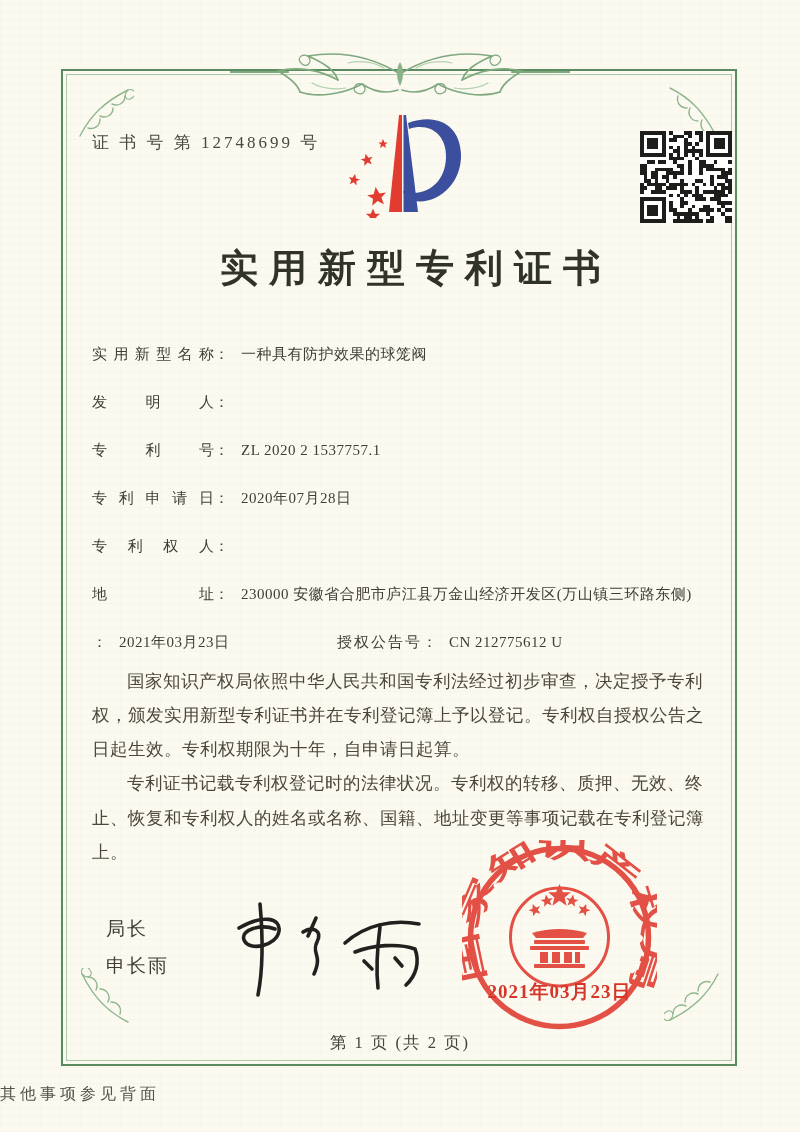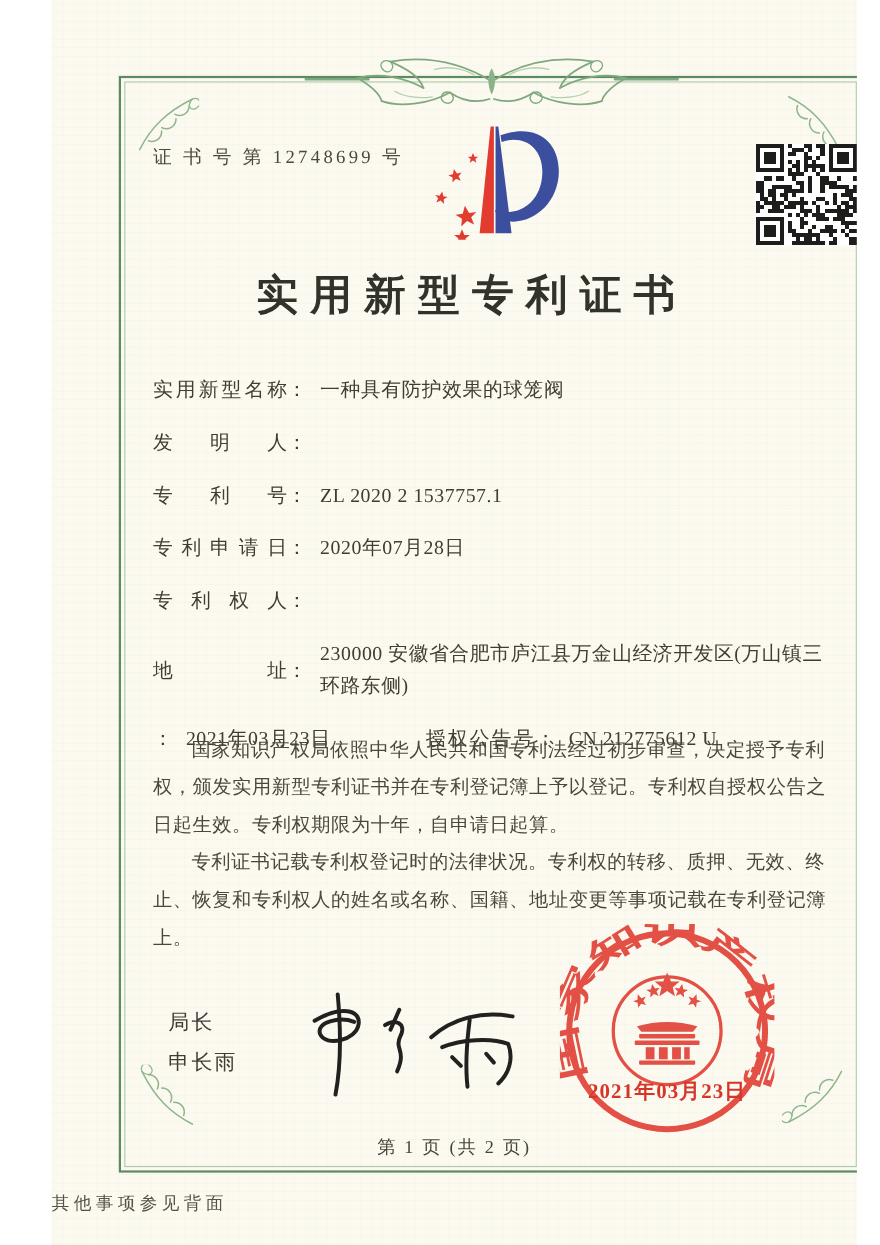--- a/index.html
+++ b/index.html
@@ -2,26 +2,25 @@
 <html><head>
 <meta charset="utf-8">
 <style>
   html,body{margin:0;padding:0;}
   body{
     width:800px;height:1132px;
     font-family:"Liberation Serif","DejaVu Serif",serif;
     background:#ffffff;
   }
   .page{
-    position:relative;width:732px;height:1132px;overflow:hidden;
+    position:relative;width:800px;height:1132px;overflow:hidden;
     background:
       repeating-linear-gradient(0deg, rgba(167,196,160,0.07) 0 1px, transparent 1px 8px),
       repeating-linear-gradient(90deg, rgba(167,196,160,0.045) 0 1px, transparent 1px 10px),
       #fcfaf0;
-    margin-left: 47px;
   }
   
   .frame-outer{
     position:absolute;left:61px;top:69px;width:672px;height:993px;
     border:2.5px solid #5a8b60;
   }
   .frame-inner{
     position:absolute;left:3px;top:3px;right:3px;bottom:3px;
     border:1px solid #abc9ab;
   }
@@ -40,21 +39,21 @@
   .logo{position:absolute;left:333px;top:110px;}
   .qr{position:absolute;left:640px;top:131px;width:92px;height:92px;background:#fff;}
 
   .title{
     position:absolute;left:16px;top:243px;width:100%;
     text-align:center;font-size:38px;font-weight:700;
     letter-spacing:11px;color:#31332a;
   }
 
   .fields{position:absolute;left:92px;top:340px;width:622px;color:#403e34;}
-  .field-row{display:flex;margin-bottom:19px;font-size:18px;line-height:29px;align-items:center;}
+  .field-row{display:flex;margin-bottom:19px;font-size:15px;line-height:29px;align-items:center;}
   .f-label{width:122px;flex:none;text-align:justify;text-align-last:justify;}
   .f-colon{flex:none;margin-right:12px;}
   .f-value{flex:1;letter-spacing:0.5px;}
   .f-value.fixed{flex:none;width:182px;}
   .f-label2{flex:none;letter-spacing:2px;margin-left:36px;}
 
   .paragraphs{
     position:absolute;left:92px;top:664px;width:624px;
     font-size:17.5px;line-height:1.95;color:#4b473b;letter-spacing:0.5px;
   }

